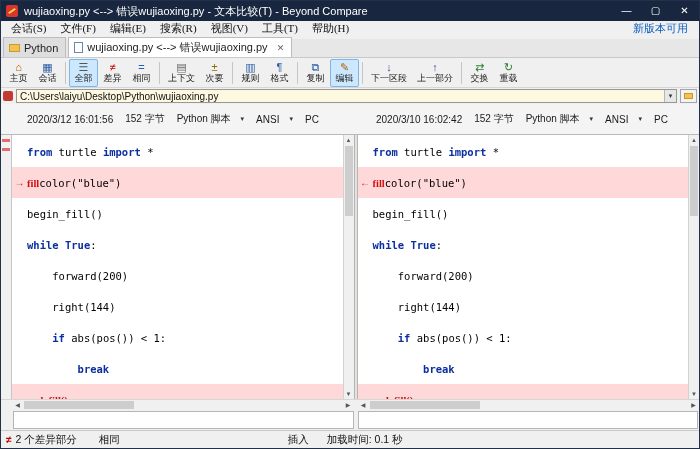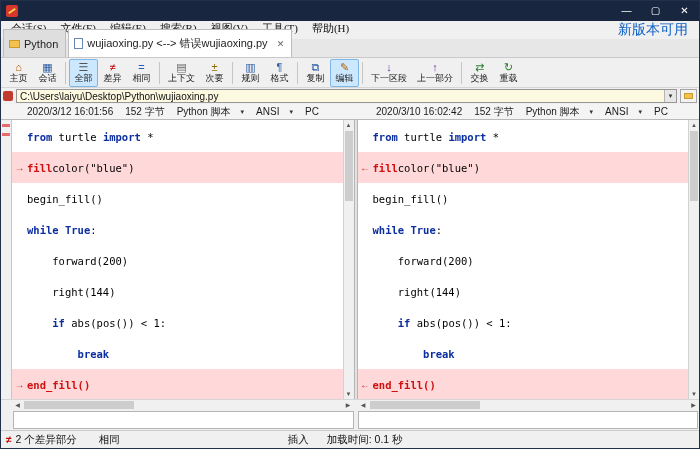--- a/index.html
+++ b/index.html
@@ -10,25 +10,25 @@
   .titlebar { height: 20px; background: #18273f; color: #fff; display: flex; align-items: center; padding-left: 5px; font-size: 11px; flex: none; }
   .app-icon { width: 12px; height: 12px; background: #d6362c; border-radius: 2px; margin-right: 6px; position: relative; flex: none; }
   .app-icon::after { content: ""; position: absolute; left: 2px; top: 5px; width: 8px; height: 2px; background: #ffd34d; transform: rotate(-35deg); }
   .title-text { white-space: nowrap; overflow: hidden; }
   .win-controls { margin-left: auto; display: flex; height: 100%; }
   .win-btn { width: 29px; height: 20px; line-height: 19px; text-align: center; font-size: 10px; color: #fff; }
 
   
   .menubar { height: 18px; display: flex; align-items: flex-start; background: #f0f0f0; font-size: 11px; padding: 0 3px; flex: none; font-family: Liberation Serif, serif; }
   .menu-item { padding: 0 7px; color: #111; }
-  .update-link { margin-left: auto; margin-right: 8px; color: #0a5dc2; text-decoration: none; font-size: 14px; }
+  .update-link { margin-left: auto; margin-right: 8px; color: #0a5dc2; text-decoration: none; font-size: 11px; }
 
   
   .tabbar { height: 19px; background: #e7e7e7; display: flex; align-items: flex-end; padding-left: 2px; border-bottom: 1px solid #c9c9c9; flex: none; }
-  .tab { height: 28px; display: flex; align-items: center; gap: 4px; padding: 0 7px 0 5px; font-size: 11px; background: #dedede; border: 1px solid #bdbdbd; border-bottom: none; margin-right: 2px; color: #222; }
+  .tab { height: 20px; display: flex; align-items: center; gap: 4px; padding: 0 7px 0 5px; font-size: 11px; background: #dedede; border: 1px solid #bdbdbd; border-bottom: none; margin-right: 2px; color: #222; }
   .tab.active { background: #ffffff; }
   .ticon-folder { width: 11px; height: 8px; background: #f2c14e; border: 1px solid #c89b2a; flex: none; }
   .ticon-doc { width: 9px; height: 11px; background: #fff; border: 1px solid #6a87b0; flex: none; }
   .tab-close { color: #666; font-size: 9px; margin-left: 5px; }
 
   
   .toolbar { height: 30px; display: flex; align-items: center; padding: 0 3px; background: #f0f0f0; border-bottom: 1px solid #d6d6d6; flex: none; }
   .tb-btn { display: flex; flex-direction: column; align-items: center; justify-content: center; min-width: 29px; height: 28px; padding: 0 4px; border: 1px solid transparent; border-radius: 2px; }
   .tb-btn.active { background: #cce8ff; border-color: #7fb6e4; }
   .tb-glyph { font-size: 11px; line-height: 12px; }
@@ -39,38 +39,38 @@
   .pathrow { height: 16px; display: flex; gap: 5px; padding: 1px 2px 1px 2px; background: #f0f0f0; flex: none; }
   .path-side { flex: 1; display: flex; align-items: center; gap: 3px; min-width: 0; }
   .path-icon { width: 10px; height: 10px; background: #c23b2e; border-radius: 2px; flex: none; }
   .path-combo { flex: 1; height: 14px; background: #fdf8e0; border: 1px solid #979797; display: flex; align-items: center; font-size: 10px; padding-left: 3px; min-width: 0; }
   .path-text { flex: 1; white-space: nowrap; overflow: hidden; color: #111; }
   .combo-arrow { width: 12px; height: 12px; line-height: 12px; text-align: center; color: #333; font-size: 7px; background: #e7e7e7; border-left: 1px solid #b5b5b5; flex: none; }
   .browse-btn { width: 17px; height: 14px; border: 1px solid #a5a5a5; background: #f3f3f3; display: flex; align-items: center; justify-content: center; flex: none; }
   .mini-folder { width: 9px; height: 6px; background: #f2c14e; border: 1px solid #c89b2a; }
 
   
-  .inforow { height: 16px; display: flex; font-size: 10px; background: #f4f4f4; border-bottom: 1px solid #b9b9b9; flex: none; }
+  .inforow { height: 31px; display: flex; font-size: 10px; background: #f4f4f4; border-bottom: 1px solid #b9b9b9; flex: none; }
   .info-side { flex: 1; display: flex; align-items: center; gap: 12px; padding-left: 26px; color: #1a1a1a; white-space: nowrap; min-width: 0; overflow: hidden; }
   .info-drop { display: flex; align-items: center; gap: 10px; }
   .mini-arrow { font-size: 7px; color: #333; }
 
   
   .compare { flex: 1; display: flex; background: #fff; overflow: hidden; }
   .map { width: 11px; background: #f1f1f1; border-right: 1px solid #c6c6c6; position: relative; flex: none; }
   .tick { position: absolute; left: 1px; right: 1px; height: 3px; background: #e86a6a; }
   .tick.t1 { top: 4px; } .tick.t2 { top: 13px; }
   .pane { flex: 1; display: flex; min-width: 0; background: #fff; }
   .code { flex: 1; overflow: hidden; padding-top: 1px; min-width: 0; }
   .code-line { height: 31px; display: flex; align-items: center; }
   .code-line.diff { background: #ffd9d9; }
   .gutter { width: 15px; font-size: 10px; color: #cf1f1f; text-align: center; flex: none; font-weight: bold; line-height: 13px; }
   .code-text { font-family: "DejaVu Sans Mono", "Liberation Mono", monospace; font-size: 10.5px; white-space: pre; color: #000; }
   .kw { color: #0b2fa0; font-weight: bold; }
-  .red { color: #d01010; font-weight: bold; }
+  .red { color: #d01010; font-weight: bold; font-family: Liberation Serif, serif; }
   .vscroll { width: 11px; background: #f0f0f0; border-left: 1px solid #d2d2d2; display: flex; flex-direction: column; flex: none; }
   .scroll-arrow { font-size: 6px; color: #555; height: 10px; line-height: 10px; width: 100%; text-align: center; }
   .vtrack { flex: 1; position: relative; }
   .vthumb { position: absolute; top: 1px; left: 1px; right: 1px; height: 70px; background: #cdcdcd; }
   .divider { width: 4px; background: #e4e2dd; border-left: 1px solid #b5b5b5; border-right: 1px solid #b5b5b5; flex: none; }
 
   
   .hrow { height: 11px; display: flex; background: #f0f0f0; border-top: 1px solid #d6d6d6; flex: none; }
   .hmap-spacer { width: 11px; flex: none; }
   .hscroll { flex: 1; display: flex; align-items: stretch; min-width: 0; }
@@ -93,20 +93,21 @@
   .st-mode { margin-left: 168px; }
   .st-load { margin-left: 18px; }
 </style>
 </head>
 <body>
 
 <div class="window">
 
   <div class="titlebar">
     <span class="app-icon"></span>
+    <span class="title-text">wujiaoxing.py &lt;--&gt; 错误wujiaoxing.py - 文本比较(T) - Beyond Compare</span>
     <div class="win-controls">
       <span class="win-btn">—</span>
       <span class="win-btn">▢</span>
       <span class="win-btn">✕</span>
     </div>
   </div>
 
   <div class="menubar">
     <div class="menus" style="display:flex;">
         <span class="menu-item">会话(S)</span>

